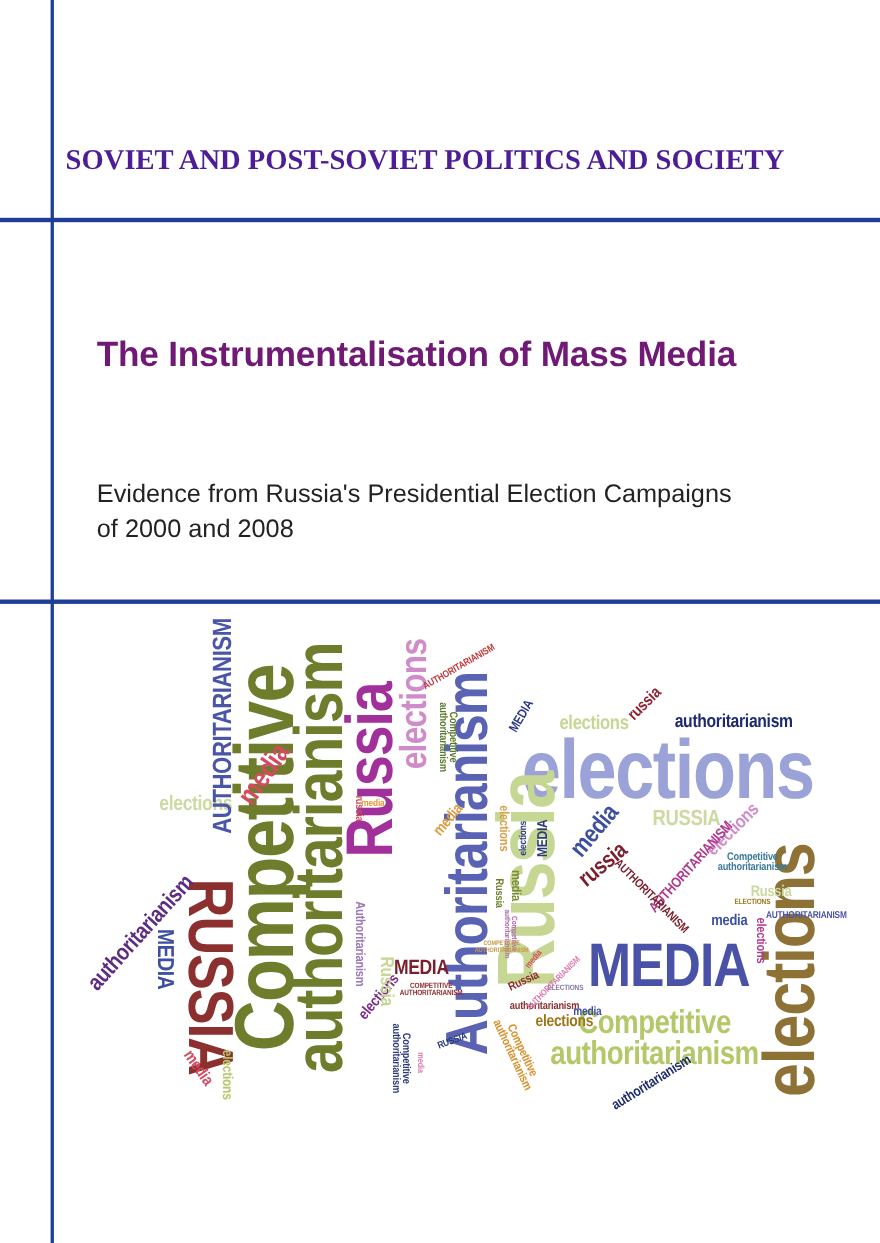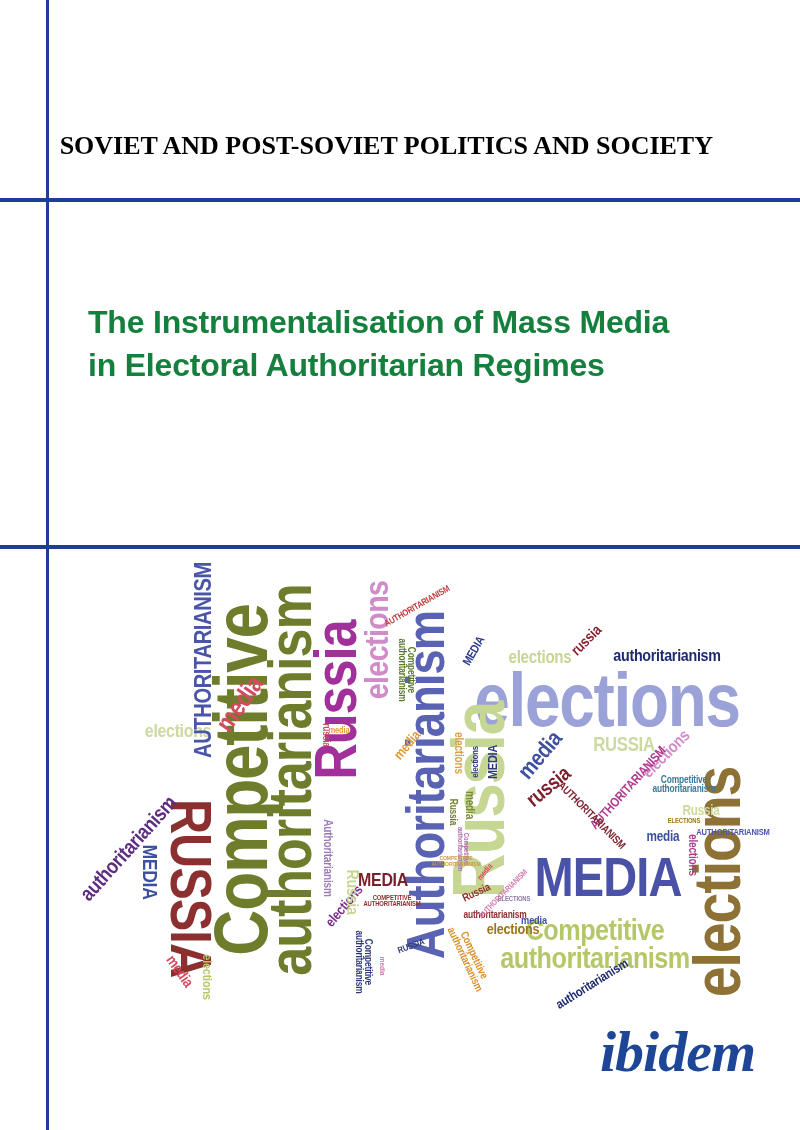--- a/index.html
+++ b/index.html
@@ -4,27 +4,27 @@
 <style>
   html,body{margin:0;padding:0;background:#ffffff;}
   .page{position:relative;width:800px;height:1130px;background:#ffffff;overflow:hidden;
         font-family:"Liberation Sans",sans-serif;}
   
   .vline{position:absolute;left:46px;top:0;width:3px;height:1130px;background:#1e3d94;}
   .hline{position:absolute;left:0;width:800px;height:4px;background:#1e3d94;}
   .hline.first{top:198px;}
   .hline.second{top:545px;}
   
-  .series{position:absolute;right:87px;top:131px;text-align:left;color:#000000;
+  .series{position:absolute;right:87px;top:131px;text-align:left;color:#4c1d95;
           font-family:"Liberation Serif",serif;}
   .series .line1{font-size:26px;font-weight:bold;letter-spacing:0;white-space:nowrap;}
   .series .line2{font-size:25px;font-weight:normal;margin-top:1px;white-space:nowrap;}
   
   .author{position:absolute;left:88px;top:229px;font-size:24px;color:#1c1c1c;}
-  .title{position:absolute;left:88px;top:301px;font-size:32px;font-weight:bold;color:#15803d;
+  .title{position:absolute;left:88px;top:301px;font-size:32px;font-weight:bold;color:#701a75;
          line-height:1.33;letter-spacing:-0.2px;}
   .subtitle{position:absolute;left:88px;top:432px;font-size:23px;color:#222;line-height:1.4;}
   
   .cloud{position:absolute;left:0;top:0;width:800px;height:1130px;pointer-events:none;}
   .cw{position:absolute;font-weight:bold;white-space:pre-line;line-height:0.92;
       text-align:center;letter-spacing:-0.02em;transform-origin:center center;}
   
   .logo{position:absolute;right:45px;top:1018px;font-family:"Liberation Serif",serif;
         font-style:italic;font-weight:bold;font-size:58px;color:#1d4796;letter-spacing:-1px;}
 </style>
@@ -37,24 +37,25 @@
   <div class="hline first"></div>
   <div class="hline second"></div>
 
   <div class="series">
     <div class="line1">SOVIET AND POST-SOVIET POLITICS AND SOCIETY</div>
   </div>
 
 
   <div class="title">
     <div>The Instrumentalisation of Mass Media</div>
-    <div>in Electoral Authoritarian Regimes</div>
   </div>
 
   <div class="subtitle">
+    <div>Evidence from Russia's Presidential Election Campaigns</div>
+    <div>of 2000 and 2008</div>
   </div>
 
   <div class="cloud">
       <span class="cw" style="left: 607px; top: 700px; font-size: 76px; color: rgb(154, 162, 216); transform: translate(-50%, -50%) rotate(0deg) scaleX(0.84);">elections</span>
       <span class="cw" style="left: 608px; top: 877px; font-size: 56px; color: rgb(74, 82, 168); transform: translate(-50%, -50%) rotate(0deg) scaleX(0.84);">MEDIA</span>
       <span class="cw" style="left: 426px; top: 785px; font-size: 54px; color: rgb(90, 98, 180); transform: translate(-50%, -50%) rotate(-90deg) scaleX(0.84);">Authoritarianism</span>
       <span class="cw" style="left: 241px; top: 780px; font-size: 76px; color: rgb(110, 125, 44); transform: translate(-50%, -50%) rotate(-90deg) scaleX(0.84);">Competitive</span>
       <span class="cw" style="left: 290px; top: 780px; font-size: 62px; color: rgb(110, 125, 44); transform: translate(-50%, -50%) rotate(-90deg) scaleX(0.84);">authoritarianism</span>
       <span class="cw" style="left: 191px; top: 888px; font-size: 58px; color: rgb(140, 47, 47); transform: translate(-50%, -50%) rotate(90deg) scaleX(0.84);">RUSSIA</span>
       <span class="cw" style="left: 336px; top: 700px; font-size: 60px; color: rgb(162, 48, 154); transform: translate(-50%, -50%) rotate(-90deg) scaleX(0.84);">Russia</span>
@@ -117,15 +118,14 @@
 AUTHORITARIANISM</span>
       <span class="cw" style="left: 485px; top: 872px; font-size: 8px; color: rgb(212, 74, 94); transform: translate(-50%, -50%) rotate(-50deg) scaleX(0.84);">media</span>
       <span class="cw" style="left: 411px; top: 946px; font-size: 9px; color: rgb(45, 58, 122); transform: translate(-50%, -50%) rotate(-20deg) scaleX(0.84);">RUSSIA</span>
       <span class="cw" style="left: 382px; top: 966px; font-size: 8px; color: rgb(216, 122, 176); transform: translate(-50%, -50%) rotate(90deg) scaleX(0.84);">media</span>
       <span class="cw" style="left: 352px; top: 892px; font-size: 17px; color: rgb(198, 214, 147); transform: translate(-50%, -50%) rotate(90deg) scaleX(0.84);">Russia</span>
       <span class="cw" style="left: 327px; top: 858px; font-size: 12px; color: rgb(154, 122, 184); transform: translate(-50%, -50%) rotate(90deg) scaleX(0.84);">Authoritarianism</span>
       <span class="cw" style="left: 407px; top: 670px; font-size: 10px; color: rgb(90, 122, 45); transform: translate(-50%, -50%) rotate(90deg) scaleX(0.84);">Competitive
 authoritarianism</span>
     </div>
 
-  <div class="logo">ibidem</div>
 
 </div>
 
 </body></html>

